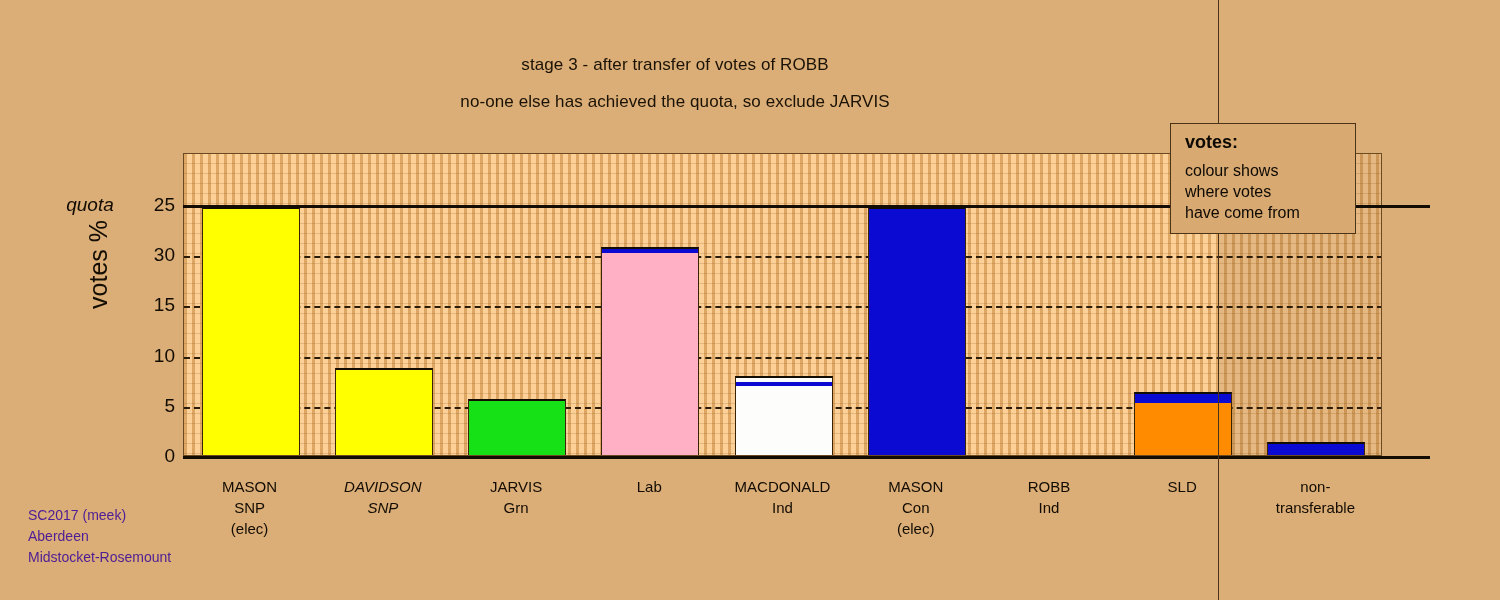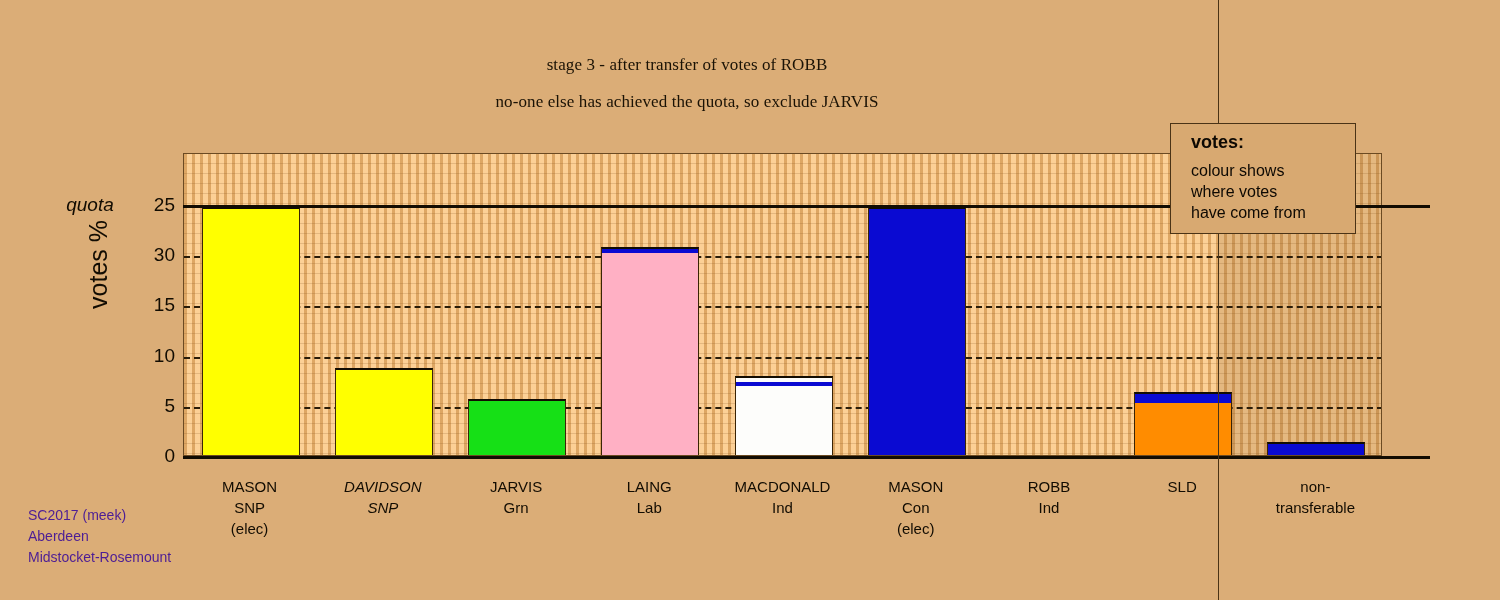--- a/index.html
+++ b/index.html
@@ -6,22 +6,22 @@
   body{
     width:1500px;height:600px;overflow:hidden;position:relative;
     background:#dbad77;
     font-family:"Liberation Sans", sans-serif;
     color:#000;
   }
   #stage{position:absolute;left:0;top:0;width:1500px;height:600px;}
 
   
   .title-line{
-    position:absolute;left:12px;width:1350px;text-align:center;
-    font-size:17px;color:#1a1205;letter-spacing:.1px;white-space:nowrap;font-family:Liberation Serif, serif;
+    position:absolute;left:0;width:1350px;text-align:center;
+    font-size:17px;color:#1a1205;letter-spacing:.1px;white-space:nowrap;
   }
   #title1{top:55px;}
   #title2{top:92px;}
 
   
   #plot{
     position:absolute;left:183px;top:153px;width:1199px;height:303px;
     box-sizing:border-box;
     border:1px solid #6b4a22;
     background:
@@ -95,21 +95,21 @@
   .xlabel{
     position:absolute;text-align:center;font-size:15px;
     color:#120c02;line-height:21px;
   }
 
   
   #legend{
     position:absolute;left:1170px;top:123px;width:186px;
     box-sizing:border-box;
     border:1px solid #4a3316;background:#d8a971;
-    padding:8px 10px 10px 20px;
+    padding:8px 10px 10px 14px;
   }
   #legend .lg-title{font-size:18px;font-weight:bold;color:#0d0903;margin-bottom:7px;}
   #legend .lg-line{font-size:16px;color:#0d0903;line-height:21px;}
 
   
   #footer{
     position:absolute;left:28px;top:505px;font-size:14px;
     color:#4c1d95;line-height:21px;
   }
 </style>
@@ -188,21 +188,20 @@
       </div>
       <div class="xlabel" style="left: 292.833px; width: 180px; top: 476px; font-style: italic;">
         <div>DAVIDSON</div>
         <div>SNP</div>
       </div>
       <div class="xlabel" style="left: 426.056px; width: 180px; top: 476px;">
         <div>JARVIS</div>
         <div>Grn</div>
       </div>
       <div class="xlabel" style="left: 559.278px; width: 180px; top: 476px;">
-        <div>LAING</div>
         <div>Lab</div>
       </div>
       <div class="xlabel" style="left: 692.5px; width: 180px; top: 476px;">
         <div>MACDONALD</div>
         <div>Ind</div>
       </div>
       <div class="xlabel" style="left: 825.722px; width: 180px; top: 476px;">
         <div>MASON</div>
         <div>Con</div>
         <div>(elec)</div>

